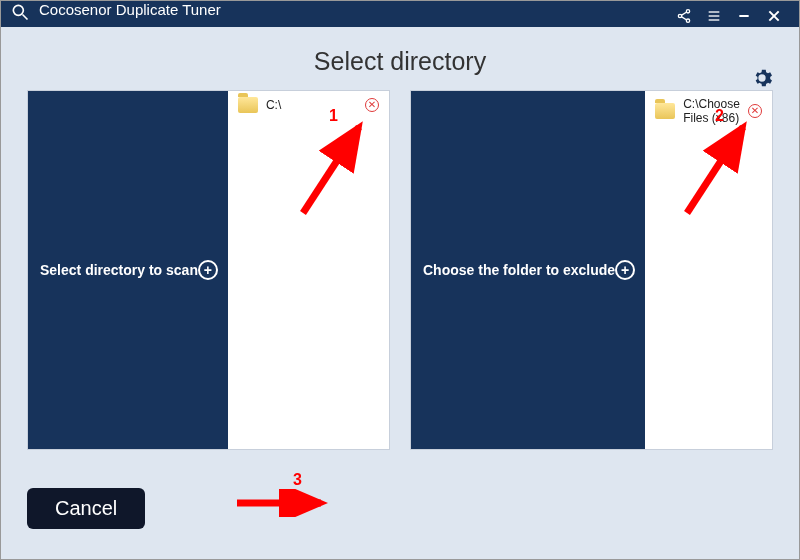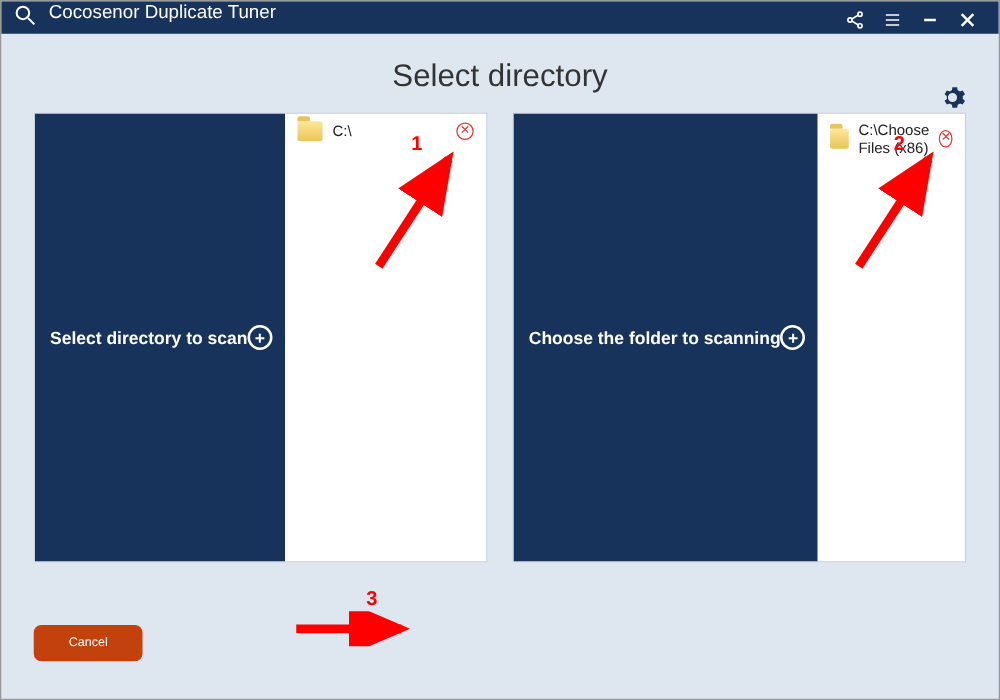--- a/index.html
+++ b/index.html
@@ -121,26 +121,26 @@
     line-height:1;
   }
   .footer {
     position: absolute;
     left: 26px; right: 26px;
     bottom: 18px;
     display: flex;
     align-items: center;
   }
   .btn {
-    background: #c2410c;
+    background: #0f172a;
     color: #fff;
     border: none;
     border-radius: 6px;
     padding: 10px 26px;
-    font-size: 10px;
+    font-size: 20px;
     font-weight: 600;
     cursor: pointer;
   }
   .btn.cancel { padding: 9px 28px; font-weight: 500; }
   .footer-spacer { flex: 1; }
   .btn.start {
     position: absolute;
     left: 50%;
     transform: translateX(-50%);
   }
@@ -216,21 +216,21 @@
         <div class="dir-row">
           <span class="folder-ico"></span>
           <span class="dir-path">C:\</span>
           <span class="remove-btn">✕</span>
         </div>
       </div>
     </div>
 
     <div class="panel">
       <div class="panel-header">
-        <span>Choose the folder to scanning</span>
+        <span>Choose the folder to exclude</span>
         <span class="plus-btn">+</span>
       </div>
       <div class="panel-body">
         <div class="dir-row">
           <span class="folder-ico"></span>
           <span class="dir-path">C:\Choose Files (x86)</span>
           <span class="remove-btn">✕</span>
         </div>
       </div>
     </div>

